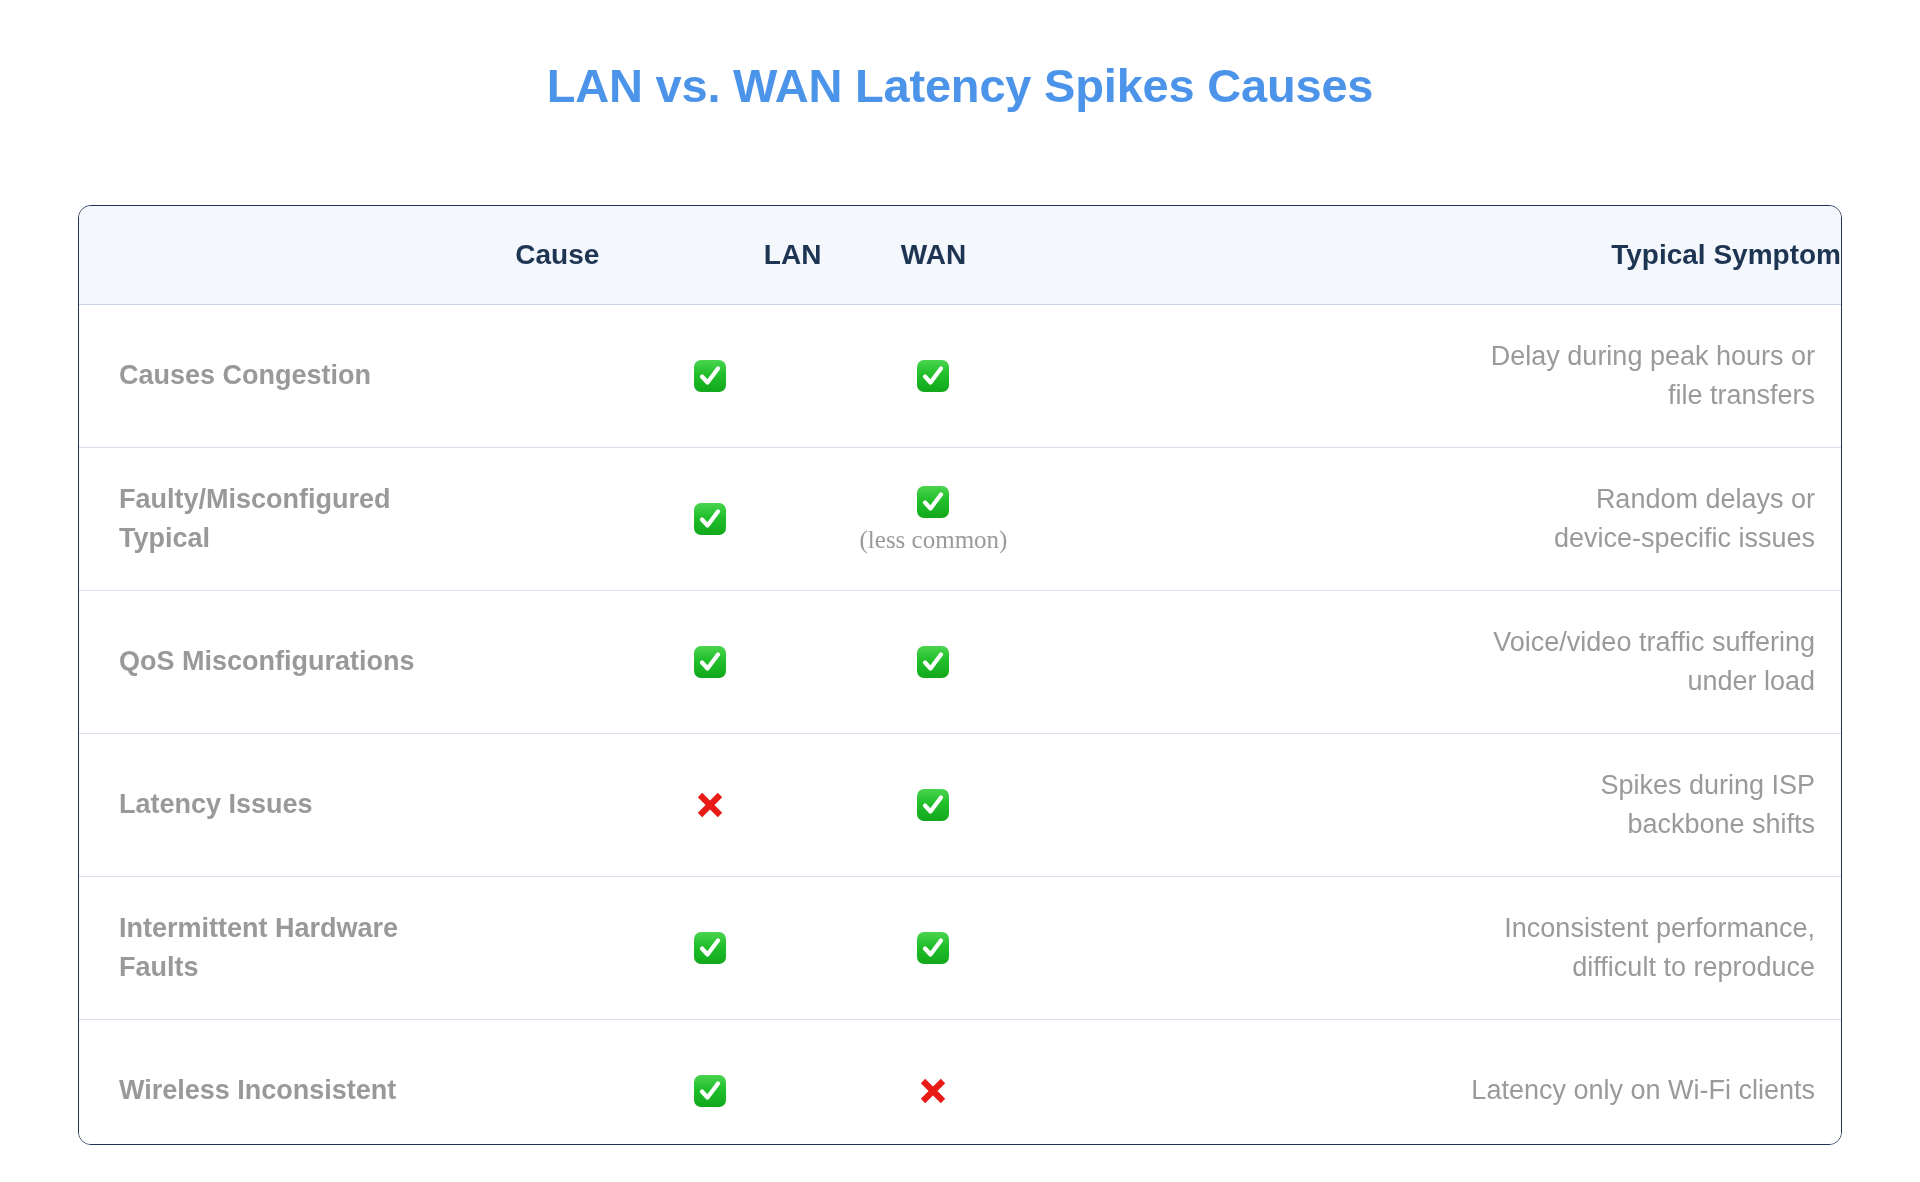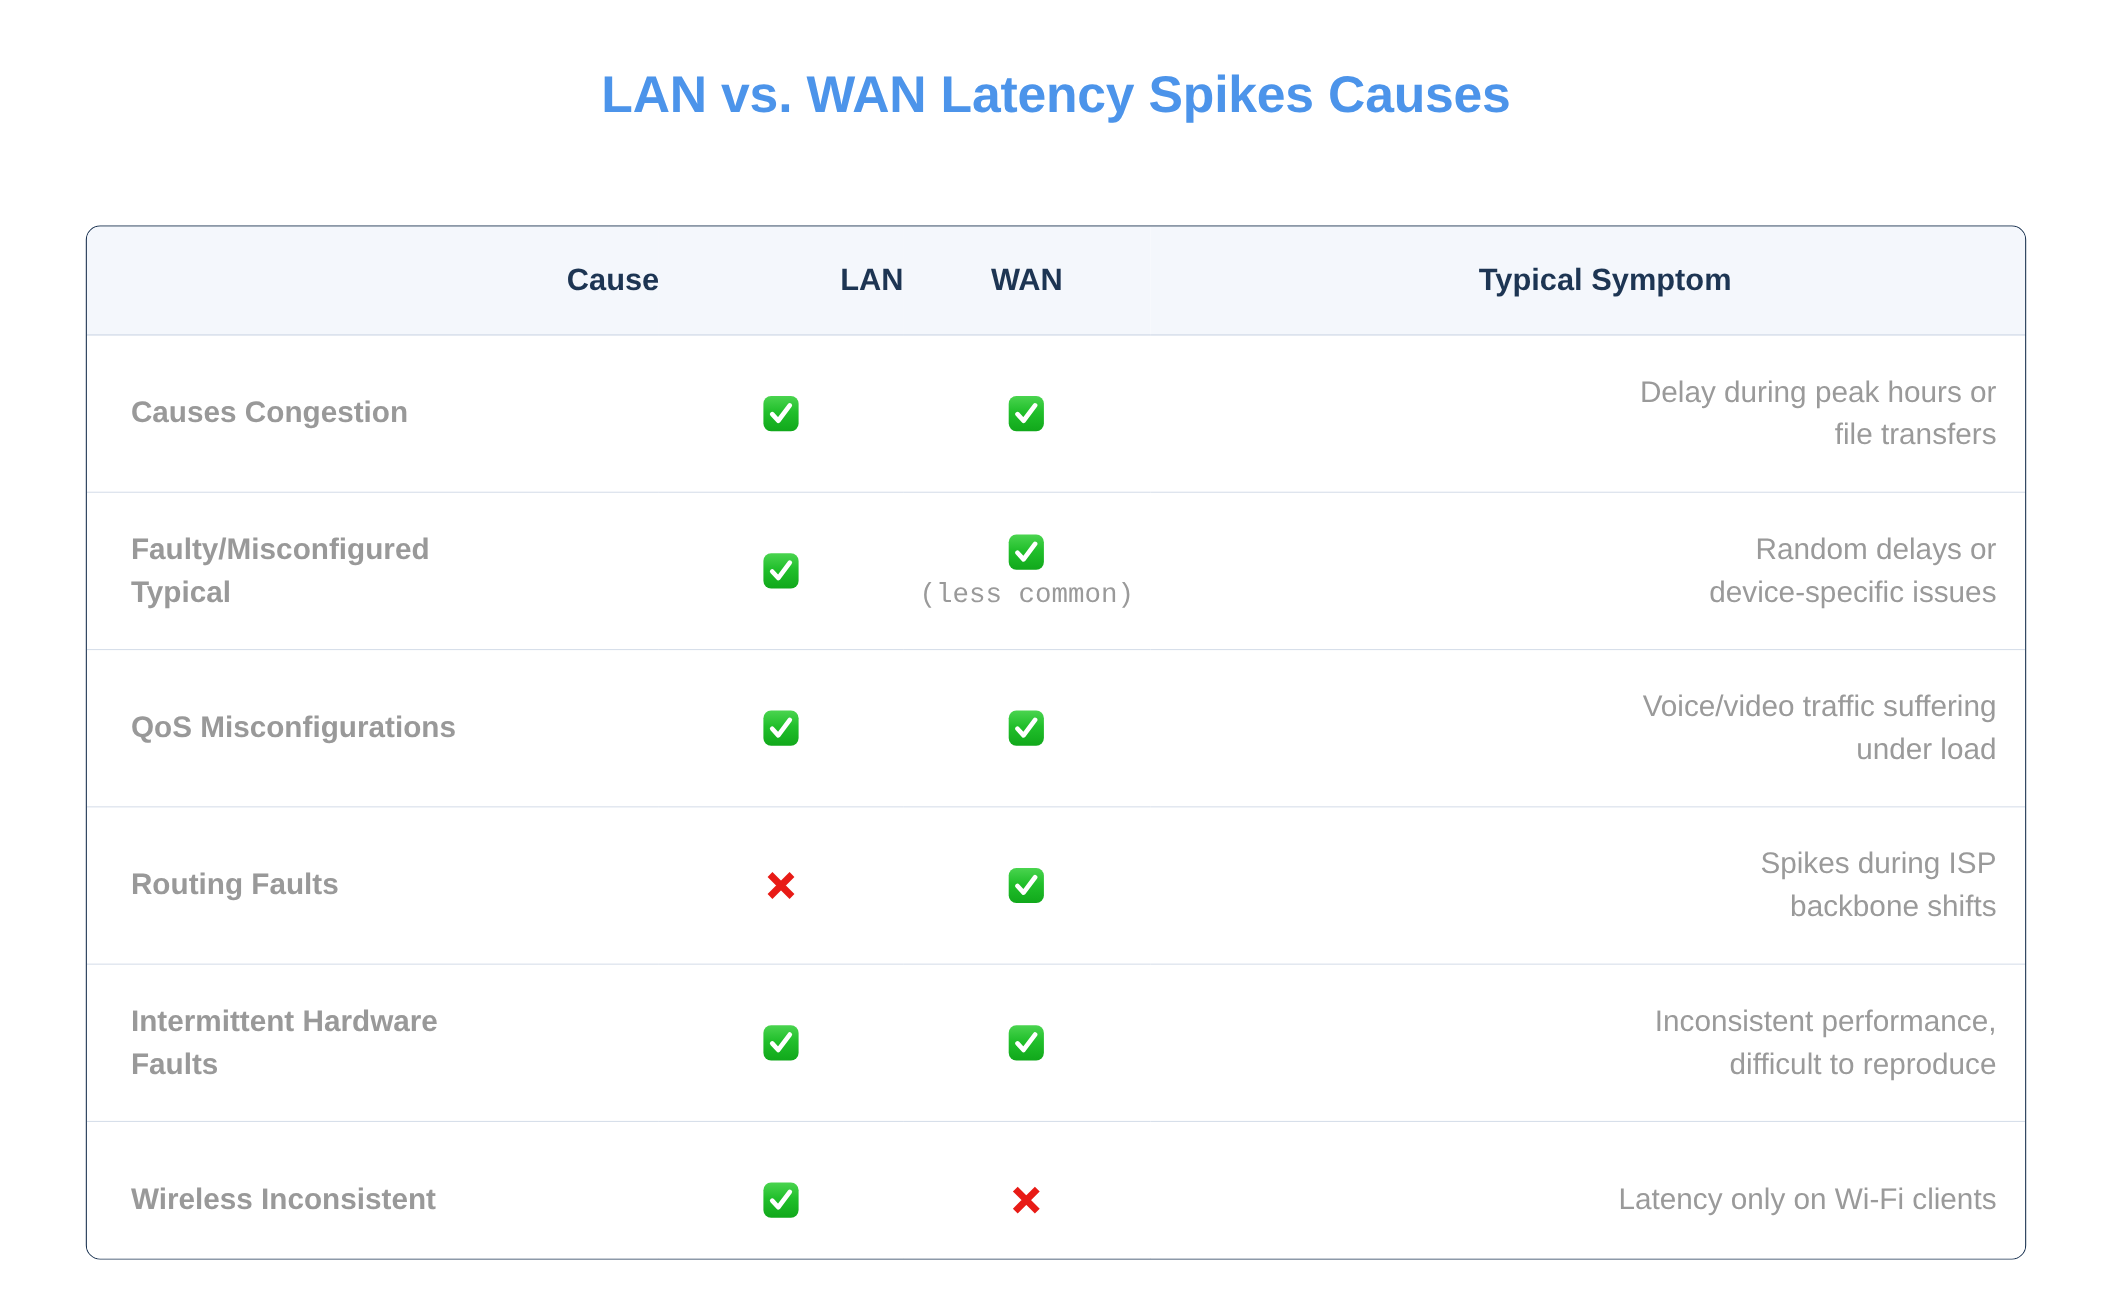--- a/index.html
+++ b/index.html
@@ -67,21 +67,21 @@
     padding: 0;
     font-size: 28px;
     font-weight: bold;
     color: #1d3553;
     border-bottom: 1.6px solid #ccd6e4;
     vertical-align: middle;
   }
   thead th.th-cause   { text-align: right;  padding-left: 40px; }
   thead th.th-lan     { text-align: right; }
   thead th.th-wan     { text-align: center; }
-  thead th.th-symptom { text-align: center;  padding-left: 32px; }
+  thead th.th-symptom { text-align: right;  padding-left: 32px; }
 
   tbody tr {
     background: #ffffff;
   }
   tbody tr + tr td {
     border-top: 1.3px solid #d7dfea;
   }
 
   tbody td {
     padding: 0;
@@ -113,21 +113,21 @@
     display: block;
     margin: 0 auto;
   }
 
   .note {
     display: block;
     margin-top: 6px;
     font-size: 25px;
     font-weight: normal;
     color: #9a9a9a;
-    font-family: Liberation Mono, monospace;
+    font-family: Liberation Serif, serif;
   }
 
   td.symptom-cell {
     text-align: right;
     padding-left: 32px;
     padding-right: 26px;
     font-size: 27px;
     font-weight: normal;
     color: #9a9a9a;
     line-height: 1.45;
@@ -274,21 +274,21 @@
                 </svg>
               </span>
             </td>
             <td class="symptom-cell">
               <span class="ln">Voice/video traffic suffering</span>
               <span class="ln">under load</span>
             </td>
           </tr>
           <tr>
             <td class="cause-cell">
-              <span class="ln">Routing Faults</span>
+              <span class="ln">Latency Issues</span>
             </td>
             <td class="mark-cell">
               <span class="mark">
                 <svg class="mark-svg" width="36" height="36" viewBox="0 0 36 36" aria-hidden="true">
                   <path d="M8 8 L28 28 M28 8 L8 28" fill="none" stroke="#e81b16" stroke-width="6.2" stroke-linecap="butt"></path>
                 </svg>
               </span>
             </td>
             <td class="mark-cell">
               <span class="mark">

